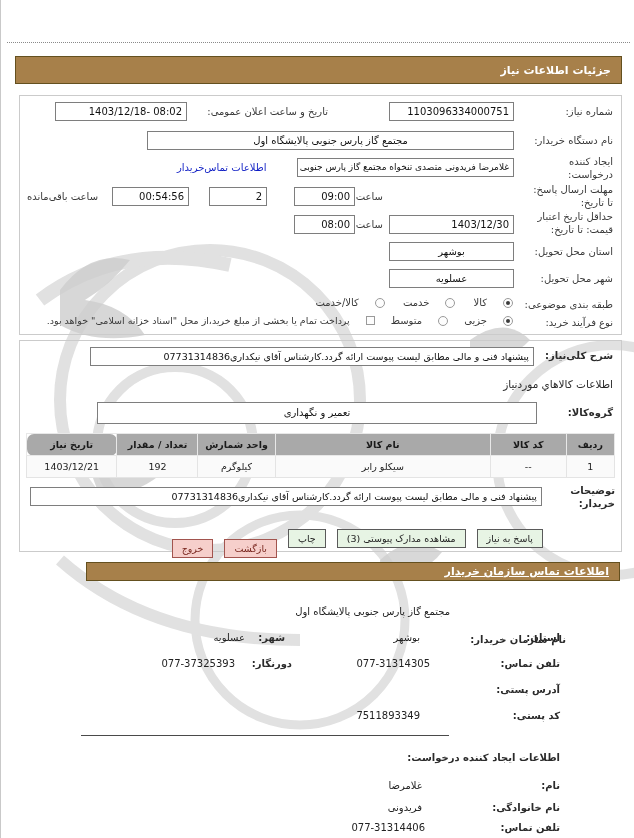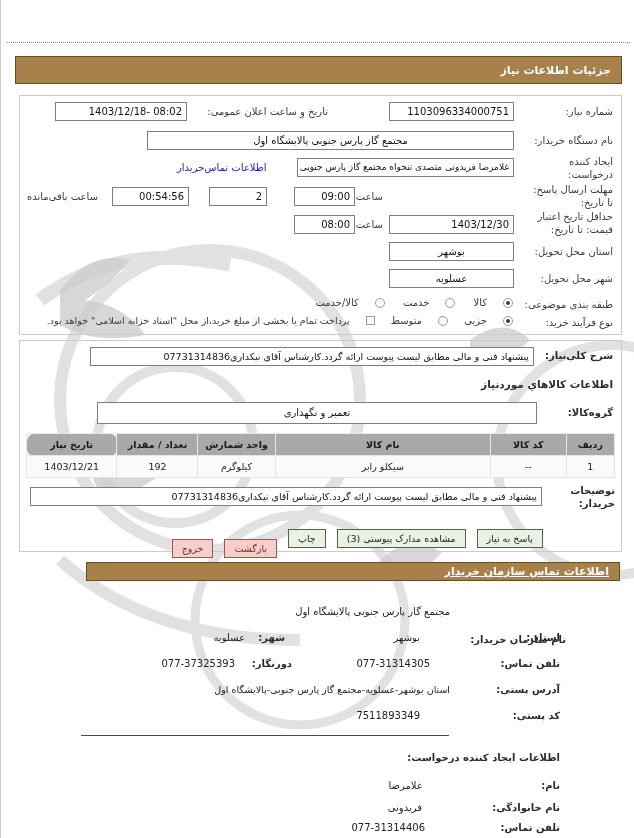--- a/index.html
+++ b/index.html
@@ -22,21 +22,21 @@
   .box.ctr{text-align:center;}
   .num{direction:ltr;unicode-bidi:embed;}
   .link{position:absolute;color:#0f1ec4;font-size:10px;cursor:pointer;}
   .optrow{position:absolute;display:flex;direction:rtl;align-items:center;gap:18px;font-size:10px;color:#3a3a3a;}
   .opt{display:flex;align-items:center;gap:16px;white-space:nowrap;}
   .radio{width:10px;height:10px;border:1px solid #9a9a9a;border-radius:50%;background:#fdfdfd;
          display:inline-block;position:relative;box-sizing:border-box;}
   .radio.sel::after{content:"";position:absolute;left:2px;top:2px;width:4px;height:4px;
          border-radius:50%;background:#3b3b3b;}
   .chk{width:9px;height:9px;border:1px solid #9a9a9a;background:#fdfdfd;display:inline-block;box-sizing:border-box;}
-  .heading{position:absolute;font-size:10.5px;font-weight:bold;color:#2b2b2b;}
+  .heading{position:absolute;font-size:10.5px;font-weight:normal;color:#2b2b2b;}
   table.goods{position:absolute;left:6px;top:92px;width:589px;border-collapse:collapse;
         direction:rtl;font-size:9.5px;border:1px solid #b5b5b5;}
   table.goods th{background:#a9a9a9;color:#1a1a1a;font-weight:bold;border:1px solid #e8e8e8;
         height:21px;padding:0 2px;}
   table.goods td{background:#fafafa;color:#222;text-align:center;border:1px solid #e4e4e4;
         height:21px;padding:0 2px;}
   .btnrow{position:absolute;display:flex;direction:rtl;gap:11px;align-items:center;}
   .btn{font-family:"DejaVu Sans",sans-serif;font-size:9.5px;height:19px;padding:0 9px;
        cursor:pointer;white-space:nowrap;}
   .btn.green{background:#e7f4e4;border:1px solid #5a5a5a;color:#222;}
@@ -210,21 +210,20 @@
     <div class="val" style="right:214px;top:632px;">بوشهر</div>
     <div class="lbl b" style="right:349px;top:632px;">شهر:</div>
     <div class="val" style="right:389px;top:632px;">عسلویه</div>
 
     <div class="lbl b" style="right:74px;top:658px;">تلفن تماس:</div>
     <div class="val num" style="right:204px;top:658px;">077-31314305</div>
     <div class="lbl b" style="right:342px;top:658px;">دورنگار:</div>
     <div class="val num" style="right:399px;top:658px;">077-37325393</div>
 
     <div class="lbl b" style="right:74px;top:684px;">آدرس پستی:</div>
-    <div class="val" style="right:184px;top:684px;font-size:9.5px;">استان بوشهر-عسلویه-مجتمع گاز پارس جنوبی-پالایشگاه اول</div>
 
     <div class="lbl b" style="right:74px;top:710px;">کد پستی:</div>
     <div class="val num" style="right:214px;top:710px;">7511893349</div>
 
     <div class="hline" style="left:80px;top:735px;width:368px;"></div>
 
     <div class="lbl b" style="right:74px;top:752px;">اطلاعات ایجاد کننده درخواست:</div>
 
     <div class="lbl b" style="right:74px;top:780px;">نام:</div>
     <div class="val" style="right:212px;top:780px;">غلامرضا</div>

